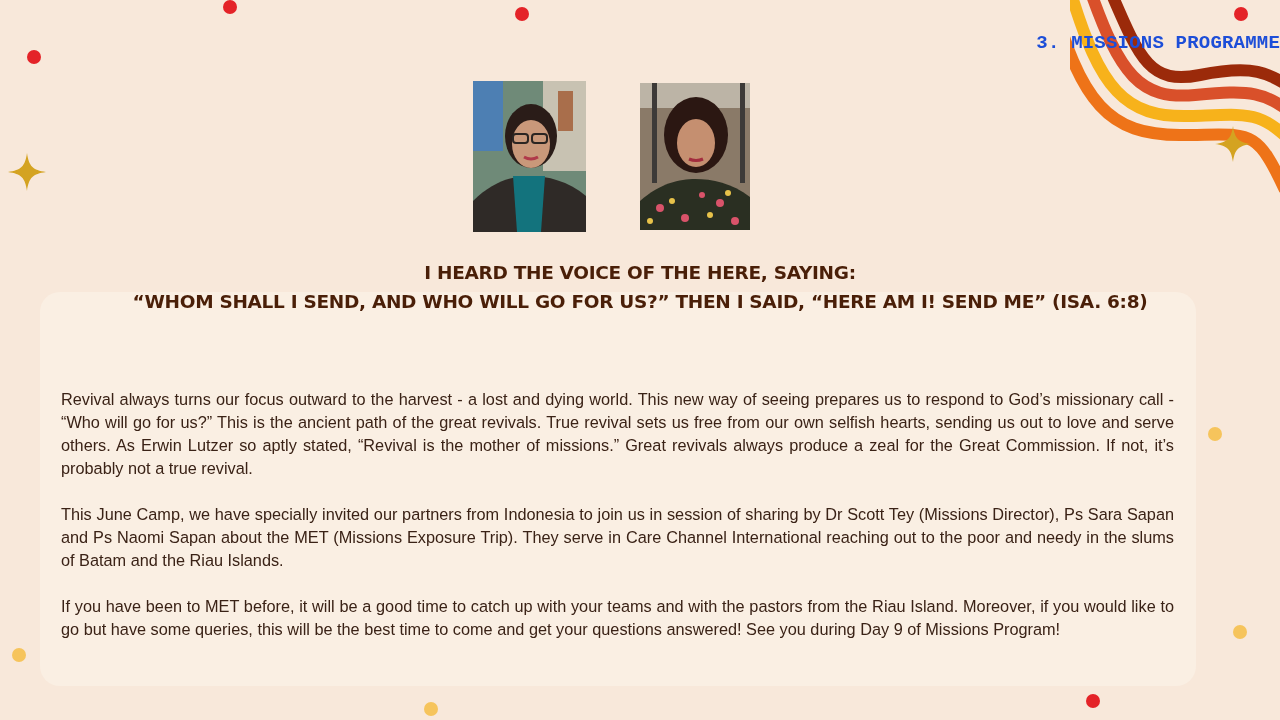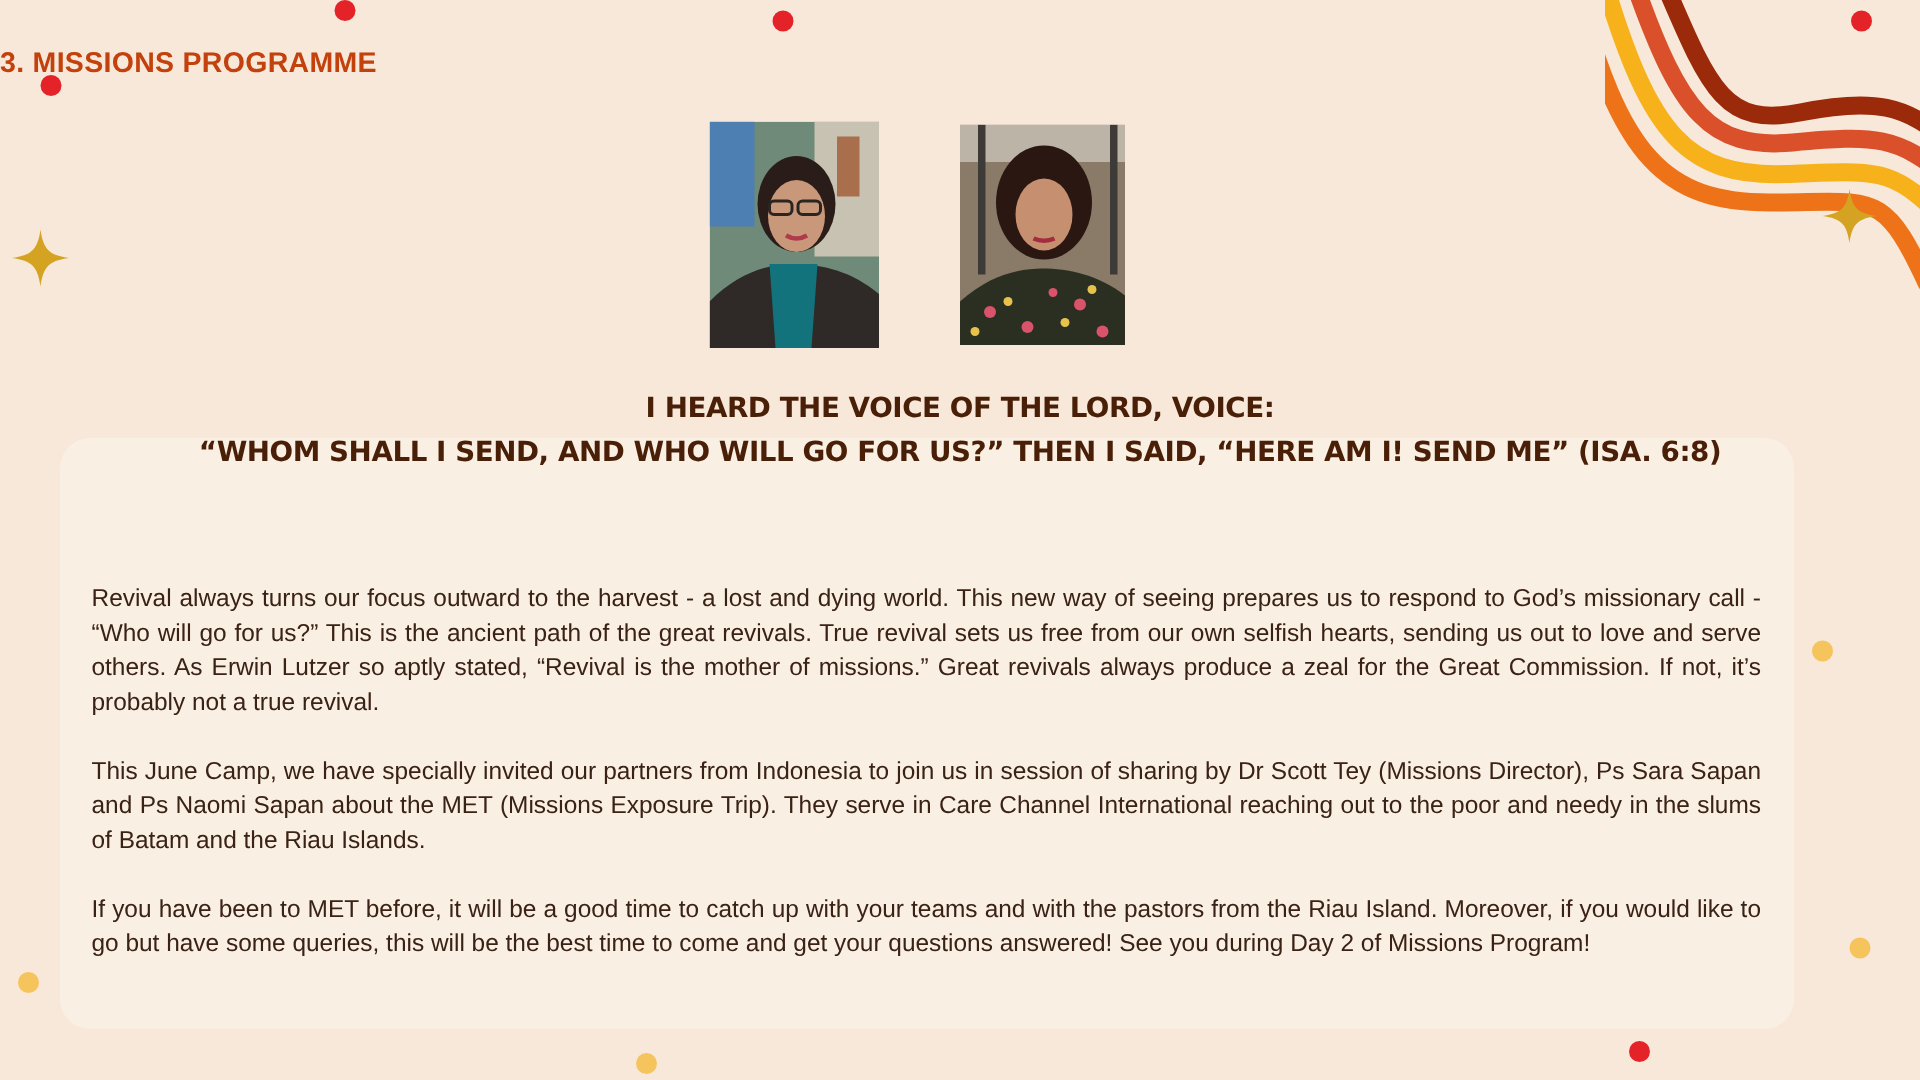--- a/index.html
+++ b/index.html
@@ -3,23 +3,23 @@
 <meta charset="utf-8">
 <style>
   html, body { margin:0; padding:0; }
   body {
     width:1280px; height:720px; overflow:hidden; position:relative;
     background:#f8e8da;
     font-family:"Liberation Sans", sans-serif;
     color:#3a1d0e;
   }
   .title {
-    position:absolute; top:32px; left:0; width:1280px; text-align:left;
-    font-family:Liberation Sans, sans-serif; font-weight:bold; font-size:19px;
-    color:#c2410c; letter-spacing:0.2px;
+    position:absolute; top:32px; left:0; width:1280px; text-align:right;
+    font-family:Liberation Mono, monospace; font-weight:bold; font-size:19px;
+    color:#1d4ed8; letter-spacing:0.2px;
   }
   .photo {
     position:absolute; overflow:hidden;
   }
   .photo1 { left:473px; top:81px; width:113px; height:151px; }
   .photo2 { left:640px; top:83px; width:110px; height:147px; }
   .photo svg { display:block; width:100%; height:100%; }
   .verse {
     position:absolute; left:0; width:1280px; text-align:center;
     font-family:"DejaVu Sans", sans-serif; font-weight:bold; font-size:18.5px;
@@ -107,22 +107,22 @@
         <circle cx="70" cy="132" r="3"></circle>
         <circle cx="88" cy="110" r="3"></circle>
         <circle cx="10" cy="138" r="3"></circle>
       </g>
     <ellipse cx="56" cy="52" rx="32" ry="38" fill="#2b1712"></ellipse>
     <ellipse cx="56" cy="60" rx="19" ry="24" fill="#c58f70"></ellipse>
     <path d="M49 76 Q 56 79 63 76" stroke="#a32d3e" stroke-width="3" fill="none"></path>
   </svg>
 </div>
 
-<div class="verse verse1">I HEARD THE VOICE OF THE LORD, VOICE:</div>
+<div class="verse verse1">I HEARD THE VOICE OF THE HERE, SAYING:</div>
 <div class="verse verse2">“WHOM SHALL I SEND, AND WHO WILL GO FOR US?” THEN I SAID, “HERE AM I! SEND ME” (ISA. 6:8)</div>
 
 <div class="card"></div>
 
 <div class="body-text">
   <p>Revival always turns our focus outward to the harvest - a lost and dying world. This new way of seeing prepares us to respond to God’s missionary call - “Who will go for us?” This is the ancient path of the great revivals. True revival sets us free from our own selfish hearts, sending us out to love and serve others. As Erwin Lutzer so aptly stated, “Revival is the mother of missions.” Great revivals always produce a zeal for the Great Commission. If not, it’s probably not a true revival.</p>
   <p>This June Camp, we have specially invited our partners from Indonesia to join us in session of sharing by Dr Scott Tey (Missions Director), Ps Sara Sapan and Ps Naomi Sapan about the MET (Missions Exposure Trip). They serve in Care Channel International reaching out to the poor and needy in the slums of Batam and the Riau Islands.</p>
-  <p>If you have been to MET before, it will be a good time to catch up with your teams and with the pastors from the Riau Island. Moreover, if you would like to go but have some queries, this will be the best time to come and get your questions answered! See you during Day 2 of Missions Program!</p>
+  <p>If you have been to MET before, it will be a good time to catch up with your teams and with the pastors from the Riau Island. Moreover, if you would like to go but have some queries, this will be the best time to come and get your questions answered! See you during Day 9 of Missions Program!</p>
 </div>
 
 </body></html>

